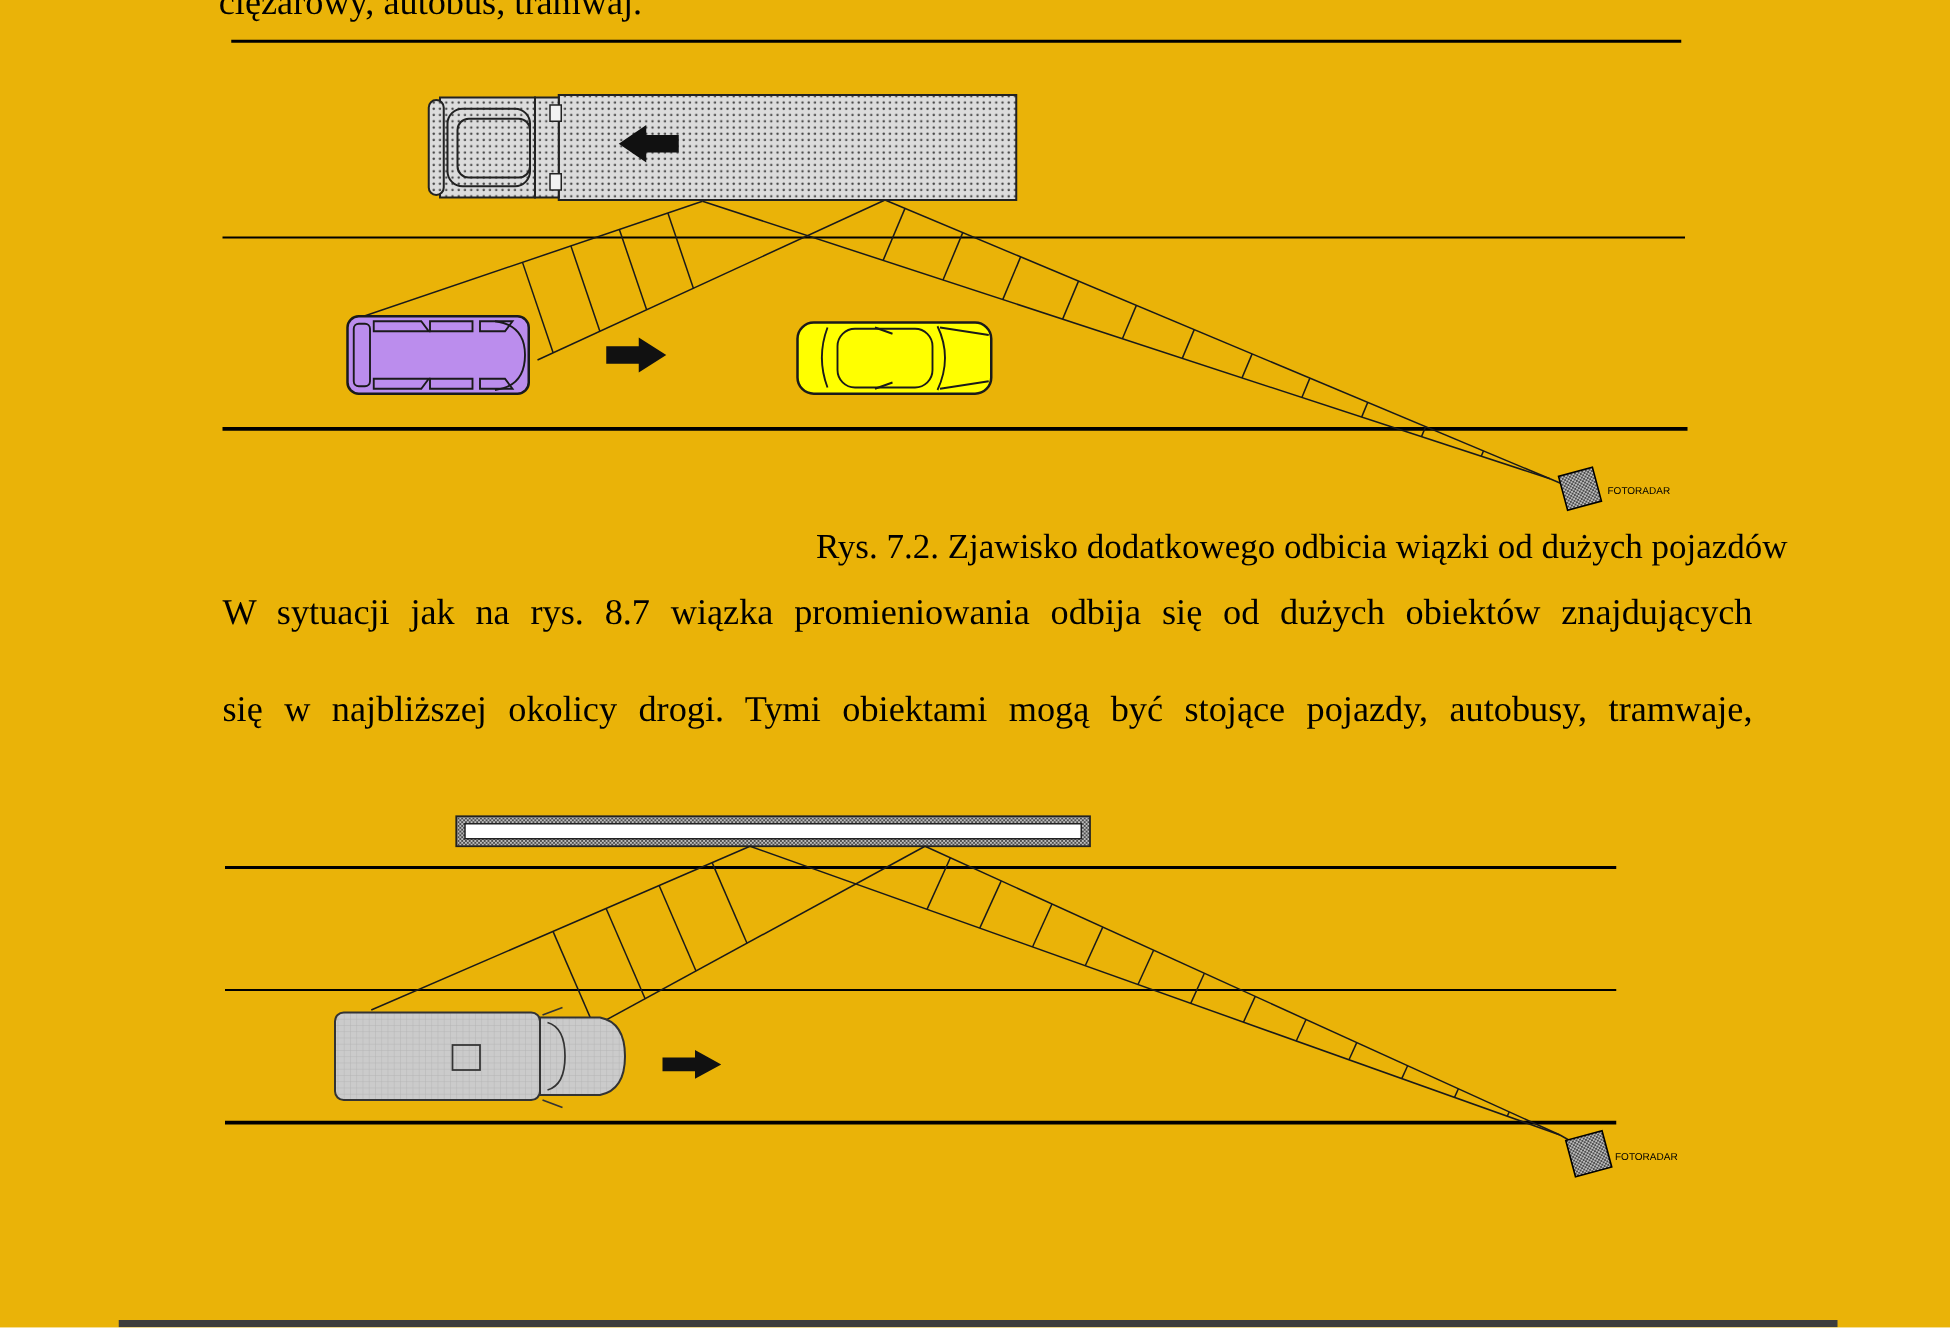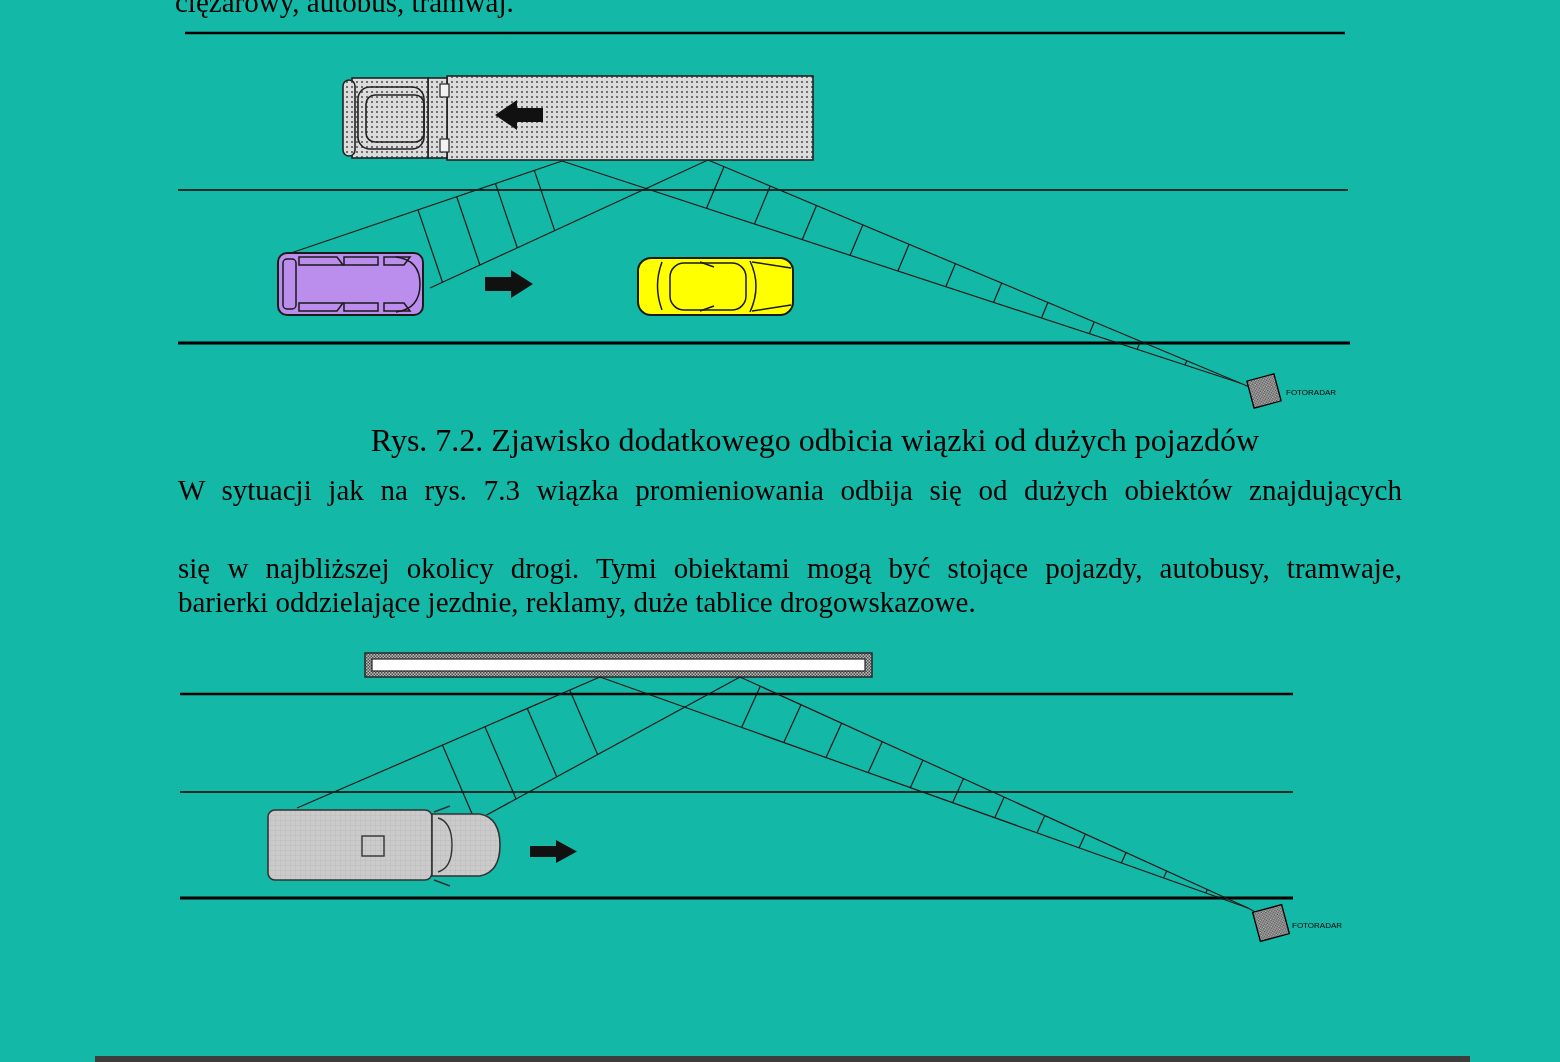--- a/index.html
+++ b/index.html
@@ -1,20 +1,20 @@
 <!DOCTYPE html>
 <html><head>
 <meta charset="utf-8">
 <style>
   html,body{margin:0;padding:0;background:#fff;}
-  .page{position:relative;width:1560px;height:1062px;background:#14b8a6;overflow:hidden;
+  .page{position:relative;width:1560px;height:1062px;background:#eab308;overflow:hidden;
         font-family:"Liberation Serif","DejaVu Serif",serif;color:#000;}
   .txt{position:absolute;white-space:nowrap;}
   .toptext{top:-14px;left:175px;font-size:29px;}
-  .cap{font-size:32px;text-align:center;white-space:nowrap;}
+  .cap{font-size:28px;text-align:right;white-space:nowrap;}
   .cap1{top:422px;left:200px;width:1230px;}
   .cap2{top:1008px;left:195px;width:1230px;}
   .para-line{position:absolute;left:178px;width:1224px;font-size:29px;height:42px;white-space:normal;}
   .just{text-align:justify;text-align-last:justify;}
   .p1{top:474px;} .p2{top:552px;} .p3{top:586px;}
   svg{position:absolute;top:0;left:0;}
   svg text.radar-label{font-family:"Liberation Sans","DejaVu Sans",sans-serif;font-size:8px;fill:#000;}
 </style>
 </head>
 <body>
@@ -164,17 +164,16 @@
         </g>
         <text x="1292" y="928" class="radar-label">FOTORADAR</text>
       </g>
     </g>
 
     <rect x="95" y="1056" width="1375" height="6" fill="#3d3d3d"></rect>
   </svg>
 
   <div class="txt cap cap1">Rys. 7.2. Zjawisko dodatkowego odbicia wiązki od dużych pojazdów</div>
 
-  <div class="para-line just p1">W sytuacji jak na rys. 7.3  wiązka promieniowania odbija się od dużych obiektów znajdujących</div>
+  <div class="para-line just p1">W sytuacji jak na rys. 8.7  wiązka promieniowania odbija się od dużych obiektów znajdujących</div>
   <div class="para-line just p2">się w najbliższej okolicy drogi. Tymi obiektami mogą być stojące pojazdy, autobusy, tramwaje,</div>
-  <div class="para-line p3">barierki oddzielające jezdnie, reklamy, duże tablice drogowskazowe.</div>
 
 </div>
 
 </body></html>

